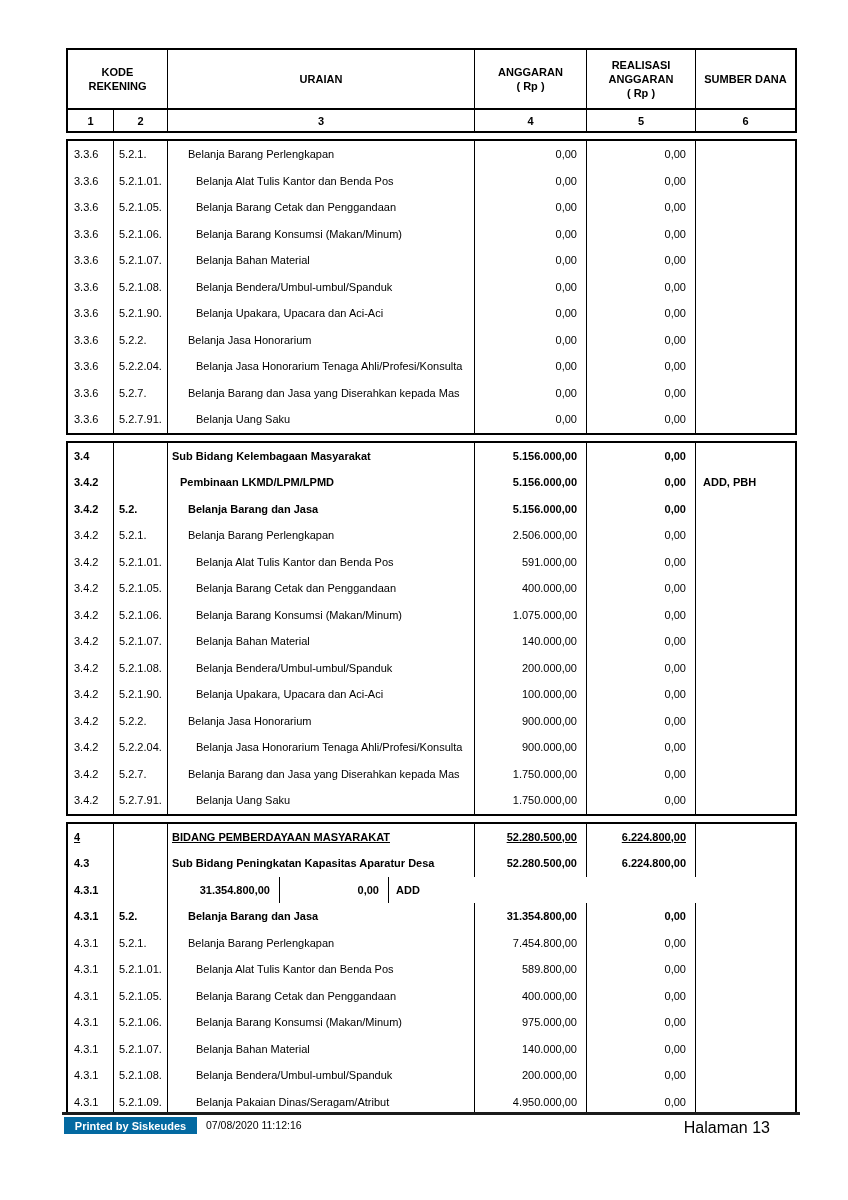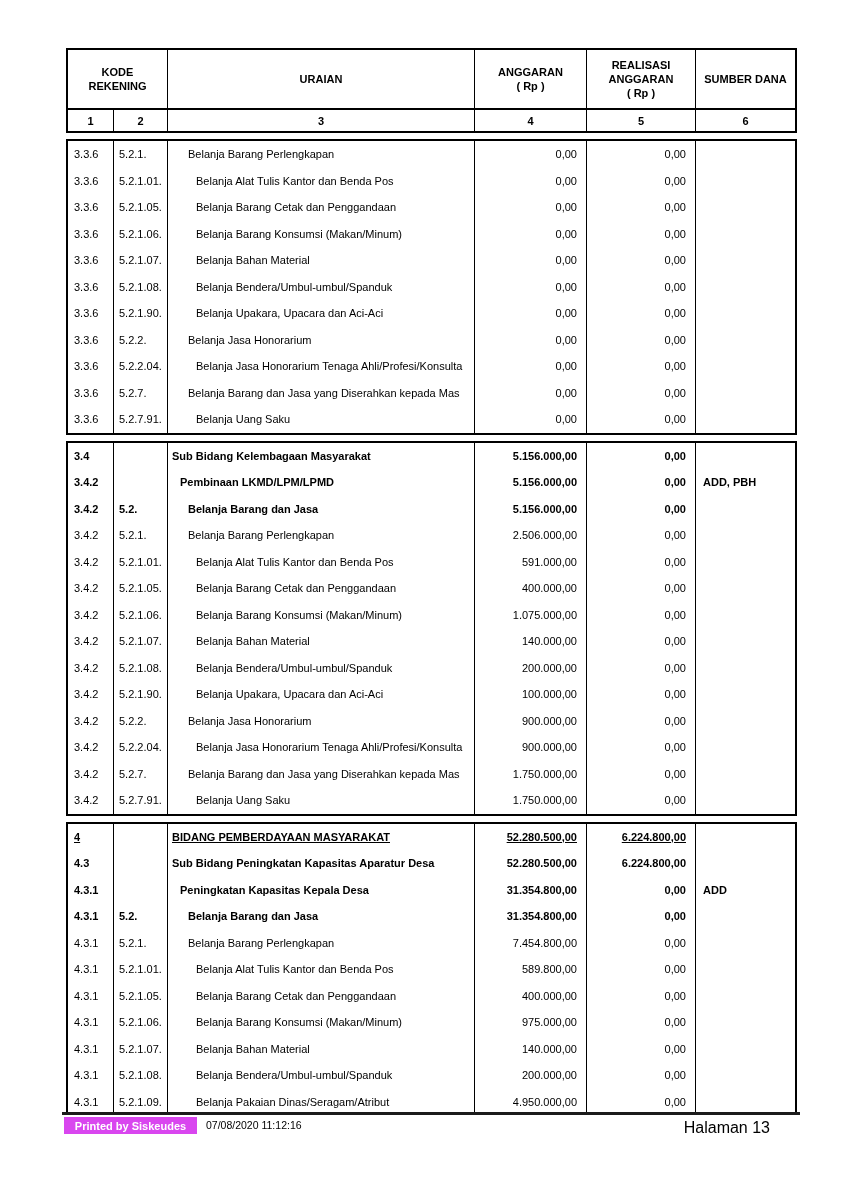--- a/index.html
+++ b/index.html
@@ -50,21 +50,21 @@
   .ind1 { padding-left:12px; }
   .ind2 { padding-left:20px; }
   .ind3 { padding-left:28px; }
   .trow.bold { font-weight:bold; }
   .trow.underline span { text-decoration:underline; }
 
   
   .footer-rule  { position:absolute; left:62px; top:1112px; width:738px; height:3px; background:#1b1b1b; }
   .footer-badge {
     position:absolute; left:64px; top:1117px; width:133px; height:17px;
-    background:#d946ef; color:#fff; font-weight:bold; font-size:11px;
+    background:#0369a1; color:#fff; font-weight:bold; font-size:11px;
     display:flex; align-items:center; justify-content:center;
   }
   .footer-datetime { position:absolute; left:206px; top:1119px; font-size:10.5px; }
   .footer-page     { position:absolute; right:78px;  top:1119px; font-size:16px; }
 </style>
 </head>
 <body>
 
 <div class="page">
 
@@ -659,23 +659,20 @@
               <span></span>
             </div>
           </div>
           <div class="trow bold">
             <div class="cell c1">
               <span>4.3.1</span>
             </div>
             <div class="cell c2">
               <span></span>
             </div>
-            <div class="cell c3 ind1">
-              <span>Peningkatan Kapasitas Kepala Desa</span>
-            </div>
             <div class="cell c4">
               <span>31.354.800,00</span>
             </div>
             <div class="cell c5">
               <span>0,00</span>
             </div>
             <div class="cell c6">
               <span>ADD</span>
             </div>
           </div>

